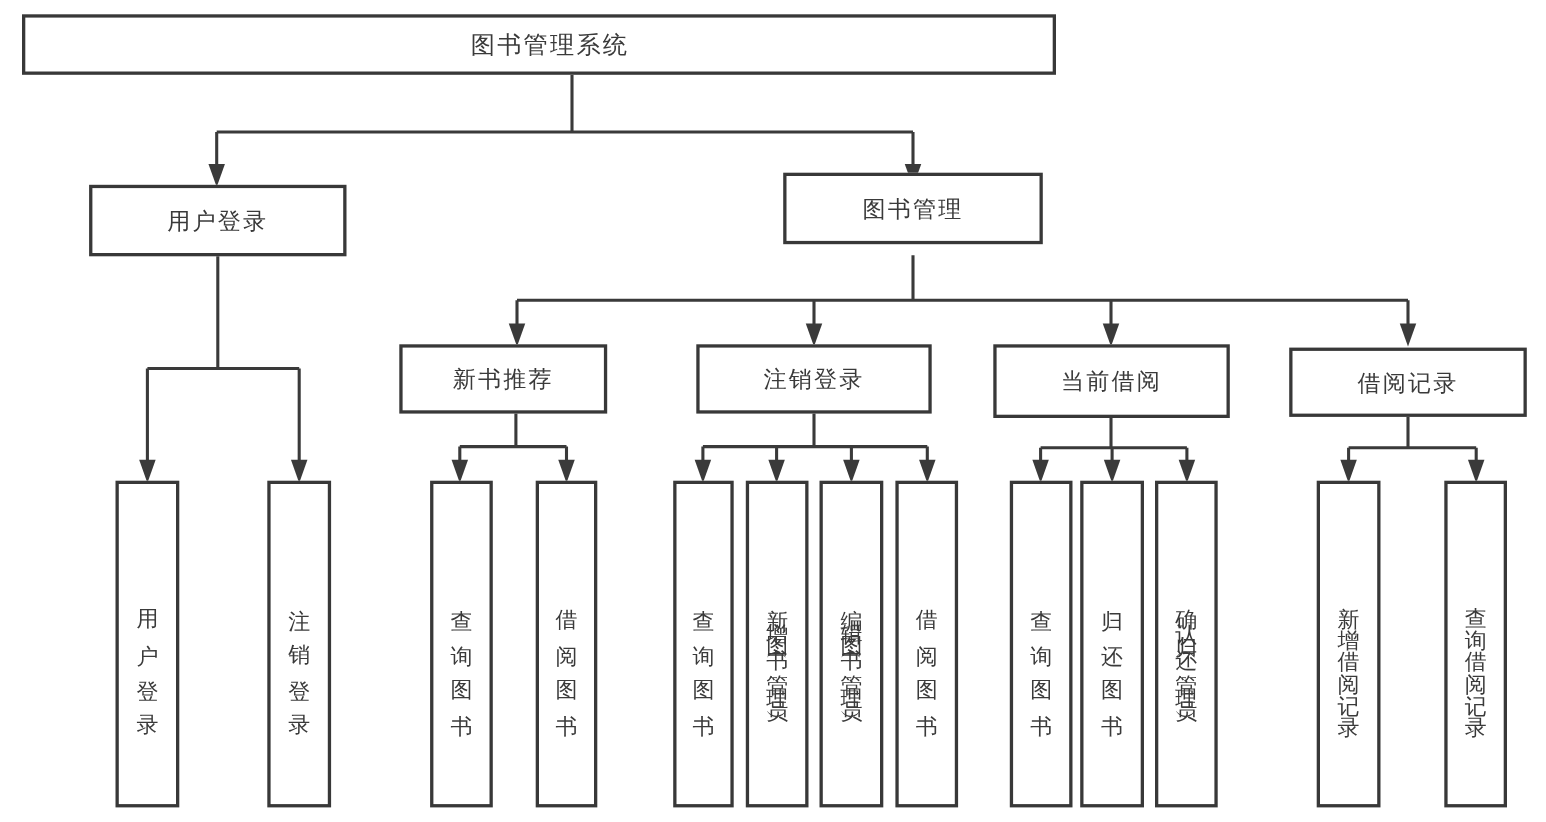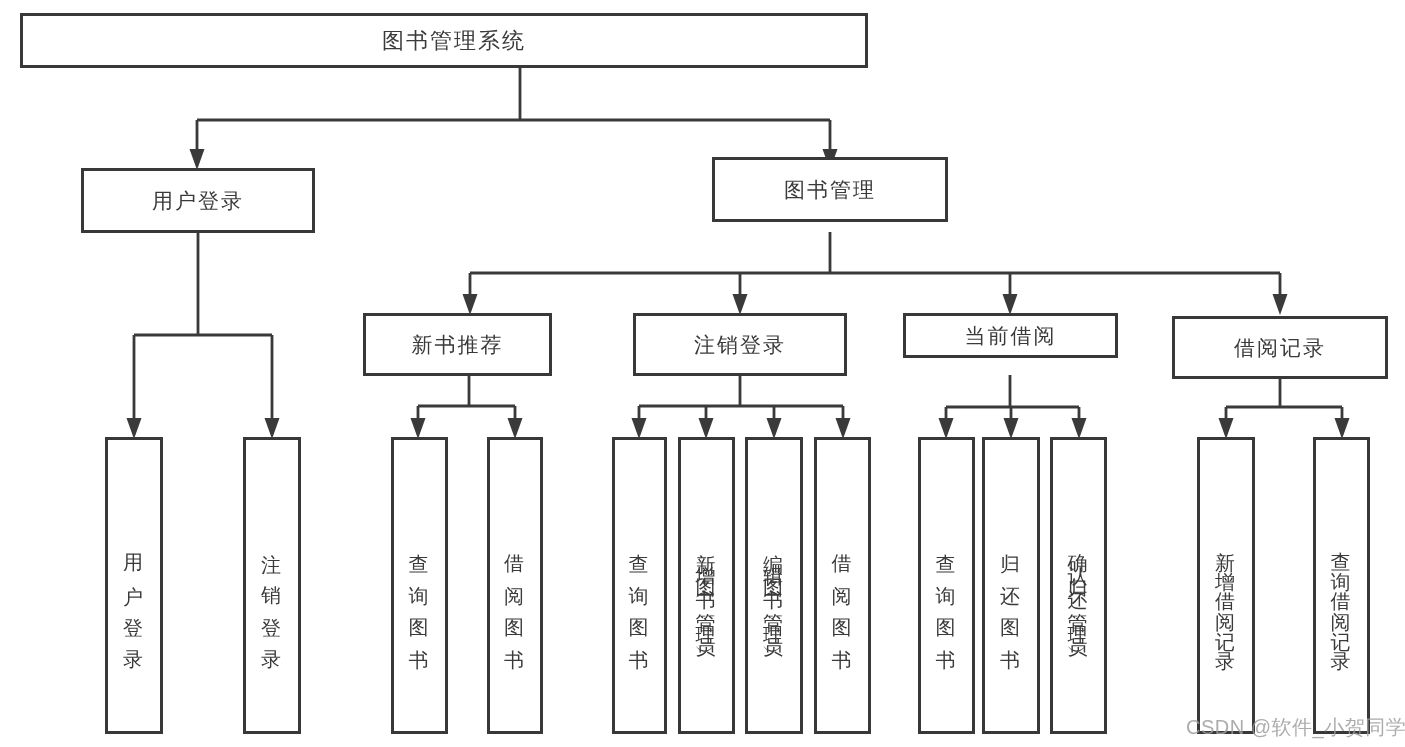--- a/index.html
+++ b/index.html
@@ -70,43 +70,42 @@
       <polygon points="835.5,418 850.5,418 843,439" fill="#3a3a3a"></polygon>
       <path d="M1010 375 L1010 407 M946 407 L1079 407 M946 407 L946 425 M1011 407 L1011 425 M1079 407 L1079 425" stroke="#3a3a3a" stroke-width="2.8" fill="none"></path>
       <polygon points="938.5,418 953.5,418 946,439" fill="#3a3a3a"></polygon>
       <polygon points="1003.5,418 1018.5,418 1011,439" fill="#3a3a3a"></polygon>
       <polygon points="1071.5,418 1086.5,418 1079,439" fill="#3a3a3a"></polygon>
       <path d="M1280 375 L1280 407 M1226 407 L1342 407 M1226 407 L1226 425 M1342 407 L1342 425" stroke="#3a3a3a" stroke-width="2.8" fill="none"></path>
       <polygon points="1218.5,418 1233.5,418 1226,439" fill="#3a3a3a"></polygon>
       <polygon points="1334.5,418 1349.5,418 1342,439" fill="#3a3a3a"></polygon>
     </svg>
 
-  <div class="node hnode root" style="left:20px;top:13px;width:848px;height:55px;padding-left:20px;">图书管理系统</div>
+  <div class="node hnode root" style="left:20px;top:13px;width:940px;height:55px;padding-left:20px;">图书管理系统</div>
 
   <div class="node hnode" style="left:81px;top:168px;width:234px;height:65px;">用户登录</div>
   <div class="node hnode" style="left:712px;top:157px;width:236px;height:65px;">图书管理</div>
 
   <div class="node hnode" style="left:363px;top:313px;width:189px;height:63px;">新书推荐</div>
   <div class="node hnode" style="left:633px;top:313px;width:214px;height:63px;">注销登录</div>
-  <div class="node hnode" style="left:903px;top:313px;width:215px;height:45px;">当前借阅</div>
+  <div class="node hnode" style="left:903px;top:313px;width:215px;height:67px;">当前借阅</div>
   <div class="node hnode" style="left:1172px;top:316px;width:216px;height:63px;">借阅记录</div>
 
   <div class="node vnode v4" style="left:105px;top:437px;width:58px;height:297px;">用户登录</div>
   <div class="node vnode v4" style="left:243px;top:437px;width:58px;height:297px;">注销登录</div>
 
   <div class="node vnode v4" style="left:391px;top:437px;width:57px;height:297px;">查询图书</div>
   <div class="node vnode v4" style="left:487px;top:437px;width:56px;height:297px;">借阅图书</div>
 
   <div class="node vnode v4" style="left:612px;top:437px;width:55px;height:297px;">查询图书</div>
   <div class="node vnode v9" style="left:678px;top:437px;width:57px;height:297px;">新增图书（管理员）</div>
   <div class="node vnode v9" style="left:745px;top:437px;width:58px;height:297px;">编辑图书（管理员）</div>
   <div class="node vnode v4" style="left:814px;top:437px;width:57px;height:297px;">借阅图书</div>
 
   <div class="node vnode v4" style="left:918px;top:437px;width:57px;height:297px;">查询图书</div>
   <div class="node vnode v4" style="left:982px;top:437px;width:58px;height:297px;">归还图书</div>
   <div class="node vnode v9" style="left:1050px;top:437px;width:57px;height:297px;">确认归还（管理员）</div>
 
   <div class="node vnode v6" style="left:1197px;top:437px;width:58px;height:297px;">新增借阅记录</div>
   <div class="node vnode v6" style="left:1313px;top:437px;width:57px;height:297px;">查询借阅记录</div>
 
-  <div class="watermark">CSDN @软件_小贺同学</div>
 
 </div>
 
 </body></html>

